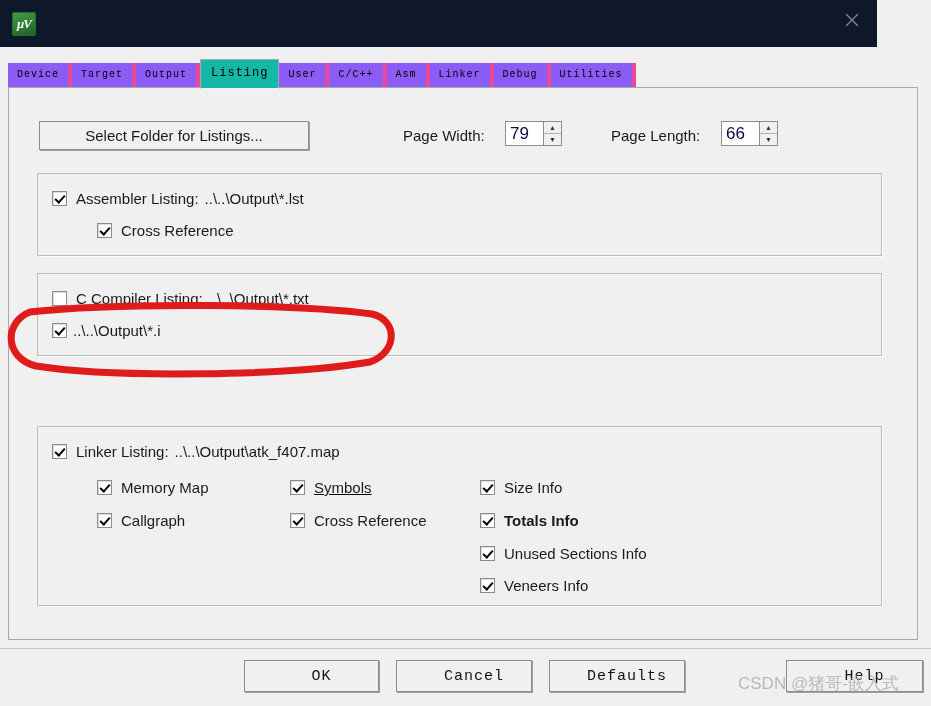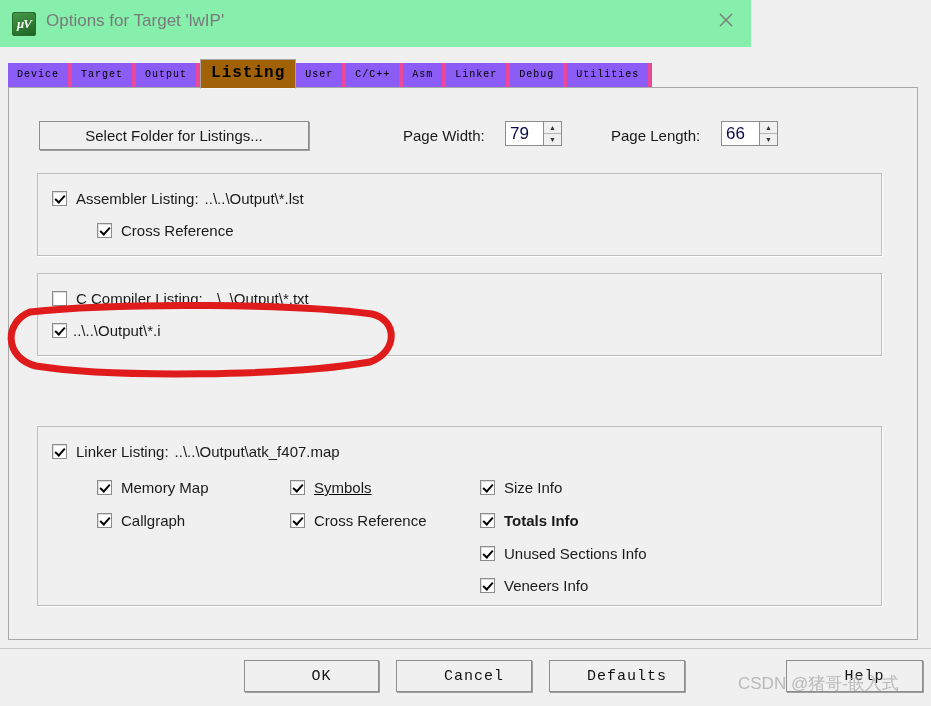--- a/index.html
+++ b/index.html
@@ -12,22 +12,22 @@
     background: #f0f0f0;
     font-family: "Liberation Sans", sans-serif;
     overflow: hidden;
     position: relative;
   }
 
   
   .titlebar {
     position: absolute;
     left: 0; top: 0;
-    width: 751px; height: 47px;
-    background: #86efac;
+    width: 877px; height: 47px;
+    background: #0f172a;
     display: flex;
     align-items: center;
   }
   .app-icon {
     position: absolute;
     left: 12px; top: 12px;
     width: 24px; height: 24px;
     background: linear-gradient(160deg, #4a9a4a 0%, #2e7d32 55%, #1f5f23 100%);
     border-radius: 3px;
     box-shadow: inset 0 0 0 1px #2b6b2e;
@@ -76,29 +76,28 @@
     padding: 3px 9px 4px 9px;
     font-size: 10px;
     color: #000;
     background: #8b5cf6;
     border-right: 4px solid #ec4899;
     line-height: 18px;
     white-space: nowrap;
     letter-spacing: 1px;
   }
   .tab.selected {
-    background: #a16207;
+    background: #14b8a6;
     border: 1px solid #a8a8a8;
     border-bottom: 1px solid #f6f6f6;
     margin-bottom: -1px;
     padding: 4px 10px 6px 10px;
-    font-size: 16px;
+    font-size: 12px;
     z-index: 3;
     border-right: 1px solid #a8a8a8;
-    font-weight: bold;
   }
 
   
   .panel {
     position: absolute;
     left: 8px; top: 87px;
     width: 910px; height: 553px;
     background: #f0f0f0;
     border: 1px solid #a8a8a8;
     box-sizing: border-box;
@@ -248,21 +247,20 @@
     white-space: nowrap;
   }
 </style>
 </head>
 <body>
 
 <div class="titlebar">
   <div class="app-icon">
     <div class="glyph">μV</div>
   </div>
-  <div class="title-text">Options for Target 'lwIP'</div>
   <div class="close-btn">
     <svg width="20" height="20" viewBox="0 0 20 20" aria-hidden="true">
       <line x1="4" y1="4" x2="16" y2="16" stroke="#7d7d7d" stroke-width="1.5"></line>
       <line x1="16" y1="4" x2="4" y2="16" stroke="#7d7d7d" stroke-width="1.5"></line>
     </svg>
   </div>
 </div>
 
 <div class="tabstrip">
   <div class="tab">Device</div>

